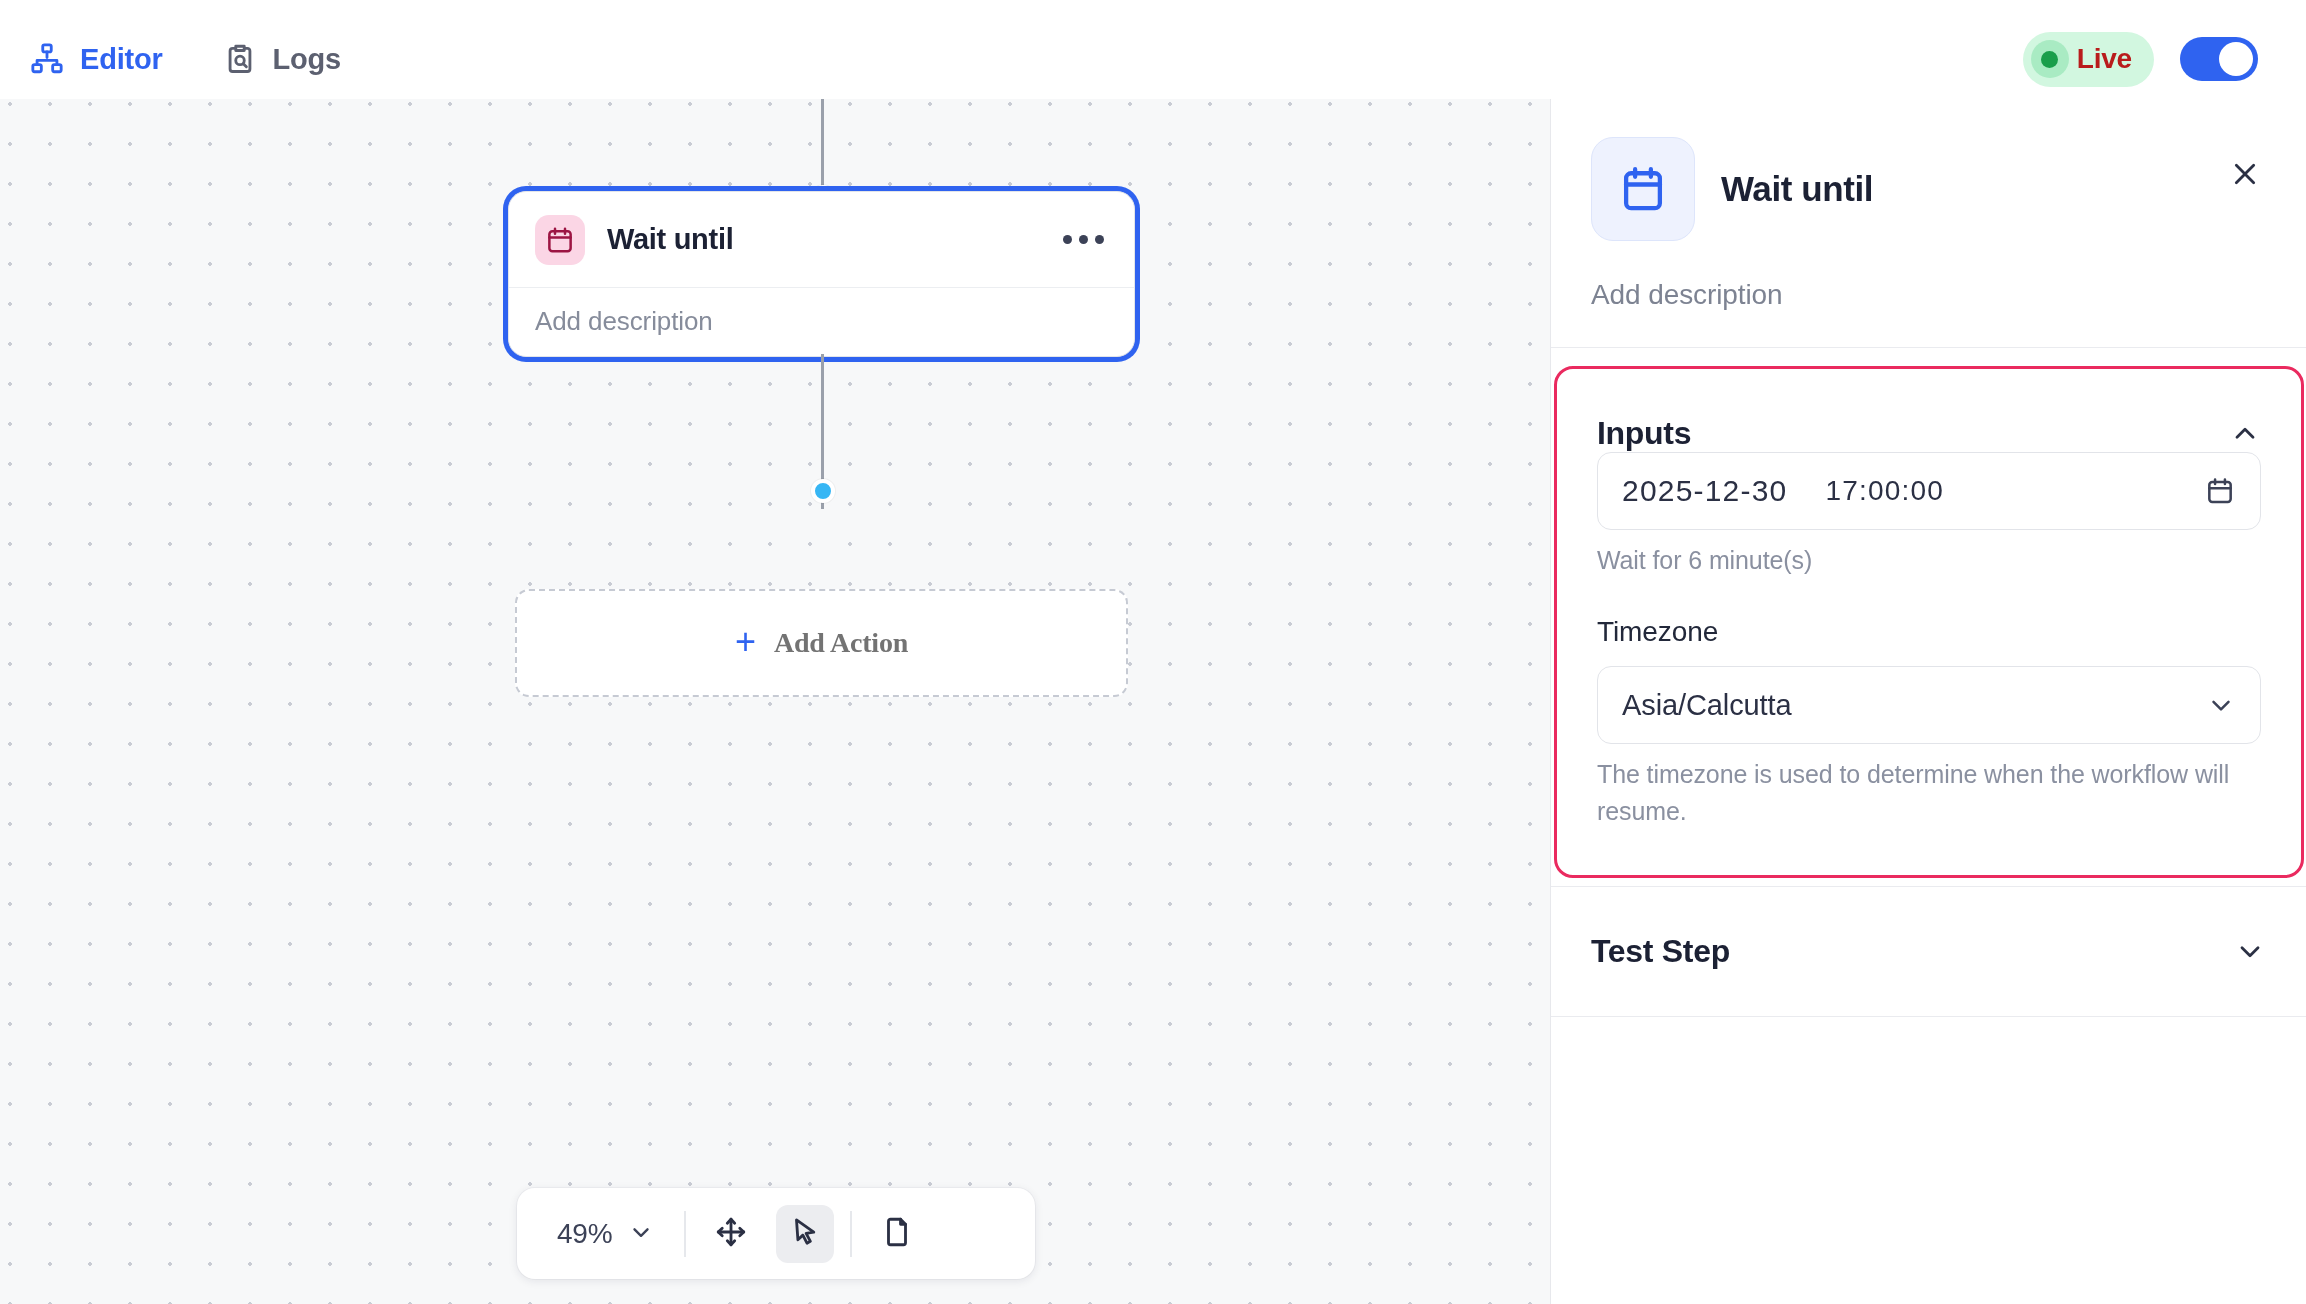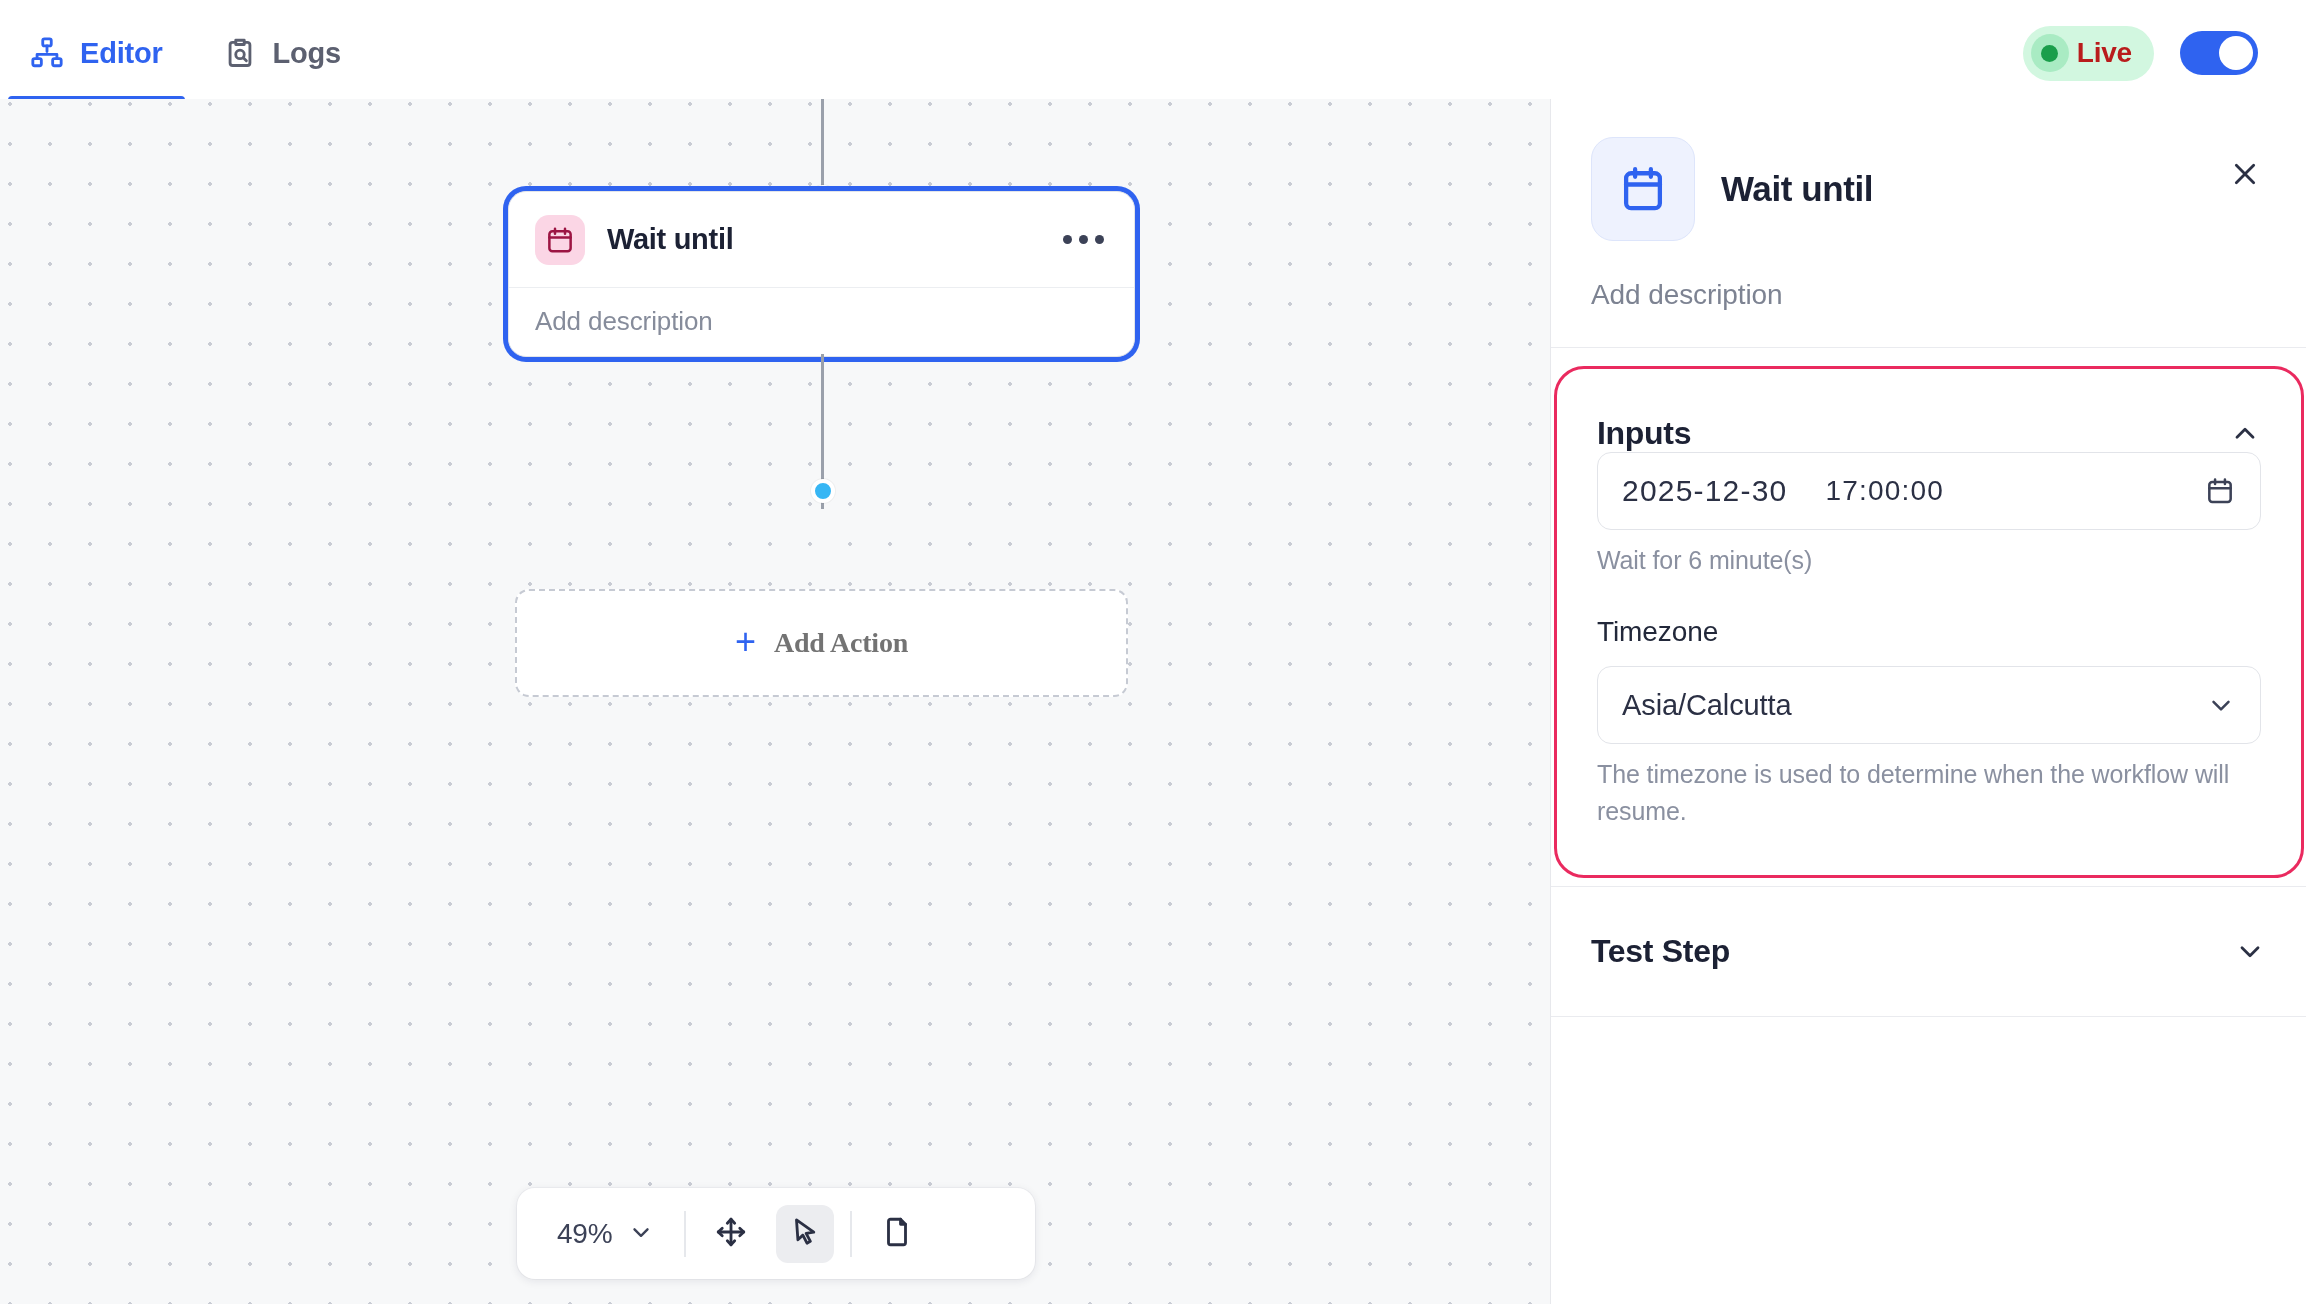--- a/index.html
+++ b/index.html
@@ -6,21 +6,21 @@
   html, body {
     width: 2306px; height: 1304px;
     font-family: "Liberation Sans", sans-serif;
     background: #ffffff;
     overflow: hidden;
   }
   .app { position: relative; width: 2306px; height: 1304px; }
 
   
   .topbar {
-    position: absolute; left: 0; top: 4px; width: 2306px; height: 99px;
+    position: absolute; left: 0; top: 10px; width: 2306px; height: 99px;
     background: #ffffff;
     border-bottom: 1px solid #e7e8ec;
     display: flex; align-items: center;
   }
   .tabs { display: flex; align-items: stretch; height: 99px; }
   .tab {
     display: flex; align-items: center; gap: 16px;
     height: 99px; padding: 0 30px; position: relative;
     cursor: pointer; user-select: none;
   }
@@ -162,21 +162,21 @@
     position: absolute; right: 38px; top: 52px; width: 46px; height: 46px;
     display: flex; align-items: center; justify-content: center; cursor: pointer;
   }
   .panel-desc {
     padding: 38px 40px 36px 40px; font-size: 28px; color: #7d8392; letter-spacing: -0.1px;
   }
   .panel-sep { height: 1px; background: #eaebef; }
 
   .inputs-section {
     margin: 18px 0 0 0; position: relative;
-    border: 3px solid #ea2a5f; border-radius: 30px;
+    border: 3px solid #ea2a5f; border-radius: 19px;
     padding: 0 0 46px 0;
     width: 750px; margin-left: 3px;
   }
   .section-head {
     display: flex; align-items: center; padding: 46px 40px 0 40px; cursor: pointer;
   }
   .section-title { font-size: 32px; font-weight: 700; color: #1c2134; letter-spacing: -0.3px; }
   .section-chev { margin-left: auto; display: flex; align-items: center; }
 
   .field { padding: 0 40px; }

